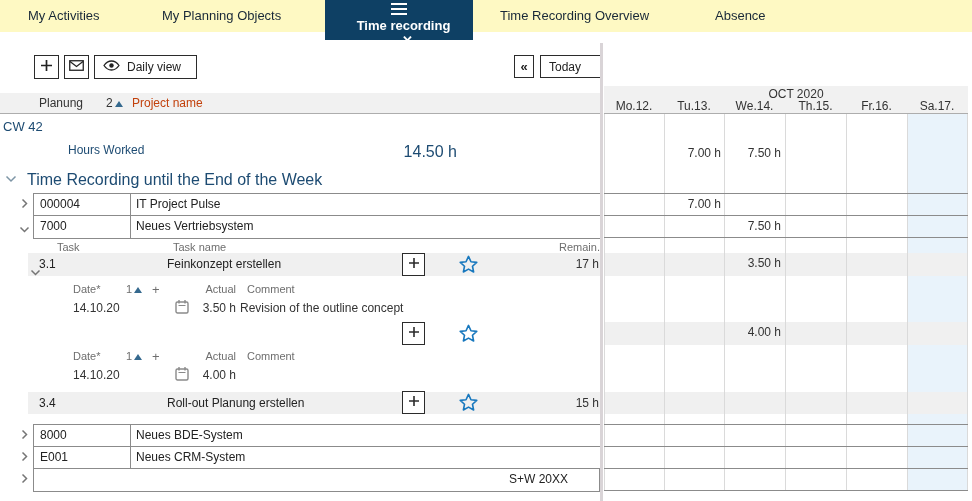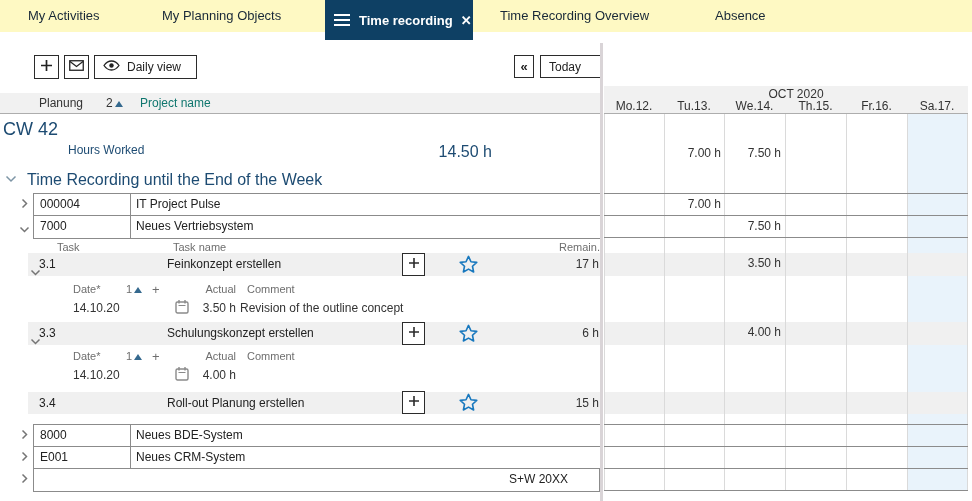--- a/index.html
+++ b/index.html
@@ -6,21 +6,21 @@
   html,body { background:#fff; }
   .screen { position:relative; width:972px; height:501px; overflow:hidden; background:#fff;
             font-family:"Liberation Sans", sans-serif; font-size:12px; color:#222; }
   .abs { position:absolute; }
   .tx  { position:absolute; white-space:nowrap; }
 
   
   .tabbar { position:absolute; left:0; top:0; width:972px; height:32px; background:#fef9c3; }
   .tab { position:absolute; top:0; height:32px; line-height:32px; font-size:13px; color:#182838; cursor:pointer; white-space:nowrap; }
   .tab-active { position:absolute; left:325px; top:0; width:148px; height:40px; background:#0e4064;
-                color:#fff; display:flex; align-items:center; padding-left:9px; font-size:13px; font-weight:bold; }
+                color:#fff; display:flex; align-items:center; padding-left:9px; font-size:13px; font-weight:bold;flex-direction:column; }
   .hamburger { display:inline-block; margin-right:9px; }
   .hamburger i { display:block; width:16px; height:2px; background:#fff; margin:3px 0; }
   .tab-close { margin-left:8px; font-size:13px; font-weight:bold; cursor:pointer; }
 
   
   .btn { position:absolute; background:#fff; border:1px solid #2b2b2b; display:flex; align-items:center; justify-content:center; cursor:pointer; }
   .btn-label { font-size:12px; color:#222; margin-left:7px; }
 
   
   .band { position:absolute; background:#f1f1f1; border-bottom:1px solid #adadad; }
@@ -102,21 +102,21 @@
   </div>
   <div class="btn" style="left:540px;top:55px;width:61px;height:23px;border-right:none;justify-content:flex-start;padding-left:8px">
     <span>Today</span>
   </div>
 
   <div class="band" style="left:0;top:93px;width:601px;height:21px">
     <span class="tx" style="left:39px;top:3px;color:#333">Planung</span>
     <span class="tx" style="left:106px;top:3px;color:#333">
       <span>2</span><span class="tri" style="margin-left:2px"></span>
     </span>
-    <span class="tx" style="left:140px;top:3px;color:#0f766e">Project name</span>
+    <span class="tx" style="left:132px;top:3px;color:#c2410c">Project name</span>
   </div>
 
   <div class="band" style="left:604px;top:86px;width:364px;height:28px">
     <div class="monthlabel">OCT 2020</div>
     <span class="daycell" style="left:0;width:60px">Mo.12.</span>
     <span class="daycell" style="left:60px;width:60px">Tu.13.</span>
     <span class="daycell" style="left:120px;width:61px">We.14.</span>
     <span class="daycell" style="left:181px;width:61px">Th.15.</span>
     <span class="daycell" style="left:242px;width:61px">Fr.16.</span>
     <span class="daycell" style="left:303px;width:60px">Sa.17.</span>
@@ -137,23 +137,23 @@
   <div class="vline" style="left:967px"></div>
 
   <div class="hline-dark" style="top:193px"></div>
   <div class="hline-dark" style="top:215px"></div>
   <div class="hline-dark" style="top:237px"></div>
   <div class="hline-dark" style="top:424px"></div>
   <div class="hline-dark" style="top:446px"></div>
   <div class="hline-dark" style="top:468px"></div>
   <div class="hline-dark" style="top:490px"></div>
 
-  <span class="tx navy" style="left:3px;top:119px;font-size:18px">CW 42</span>
+  <span class="tx navy" style="left:3px;top:119px;font-size:13px">CW 42</span>
   <span class="tx navy" style="left:68px;top:143px;font-size:12px">Hours Worked</span>
-  <span class="tx navy rightalign" style="left:411px;top:143px;width:81px;font-size:16px">14.50 h</span>
+  <span class="tx navy rightalign" style="left:376px;top:143px;width:81px;font-size:16px">14.50 h</span>
 
   <span class="abs chev" style="left:5px;top:172px">
     <span><svg width="12" height="8">
           <polyline points="1.5,1.5 6,6 10.5,1.5" fill="none" stroke="#7d95a5" stroke-width="1.5"></polyline>
         </svg></span>
   </span>
   <span class="tx navy" style="left:27px;top:171px;font-size:16px">Time Recording until the End of the Week</span>
 
   <span class="dayval" style="left:664px;top:146px">7.00 h</span>
   <span class="dayval" style="left:724px;top:146px">7.50 h</span>
@@ -220,30 +220,20 @@
     <svg width="14" height="15">
         <rect x="1" y="3" width="12" height="11" rx="1.5" fill="none" stroke="#8a8a8a" stroke-width="1.4"></rect>
         <line x1="4" y1="1" x2="4" y2="4.5" stroke="#8a8a8a" stroke-width="1.4"></line>
         <line x1="10" y1="1" x2="10" y2="4.5" stroke="#8a8a8a" stroke-width="1.4"></line>
         <line x1="3.5" y1="6.5" x2="10.5" y2="6.5" stroke="#8a8a8a" stroke-width="1"></line>
       </svg>
   </span>
   <span class="tx rightalign" style="left:186px;top:301px;width:50px;color:#333">3.50 h</span>
   <span class="tx" style="left:240px;top:301px;color:#333">Revision of the outline concept</span>
 
-  <div class="taskband-l" style="top:322px">
-    <span class="abs chev" style="left:2px;top:8px">
-      <span><svg width="11" height="7">
-            <polyline points="1.5,1.5 5.5,5.5 9.5,1.5" fill="none" stroke="#757575" stroke-width="1.5"></polyline>
-          </svg></span>
-    </span>
-    <span class="tx" style="left:11px">3.3</span>
-    <span class="tx" style="left:139px">Schulungskonzept erstellen</span>
-    <span class="tx rightalign" style="right:2px;width:60px;color:#333">6 h</span>
-  </div>
   <div class="plusbtn" style="left:402px;top:322px">
     <span><svg width="12" height="12">
           <path d="M6 1 V11 M1 6 H11" stroke="#2b2b2b" stroke-width="1.6"></path>
         </svg></span>
   </div>
   <span class="abs" style="left:459px;top:324px">
     <svg width="19" height="18" viewBox="0 0 20 19">
         <path d="M10 1.5 L12.6 7.1 18.7 7.8 14.2 11.9 15.4 17.9 10 14.9 4.6 17.9 5.8 11.9 1.3 7.8 7.4 7.1 Z" fill="none" stroke="#1878be" stroke-width="1.7" stroke-linejoin="round"></path>
       </svg>
   </span>

